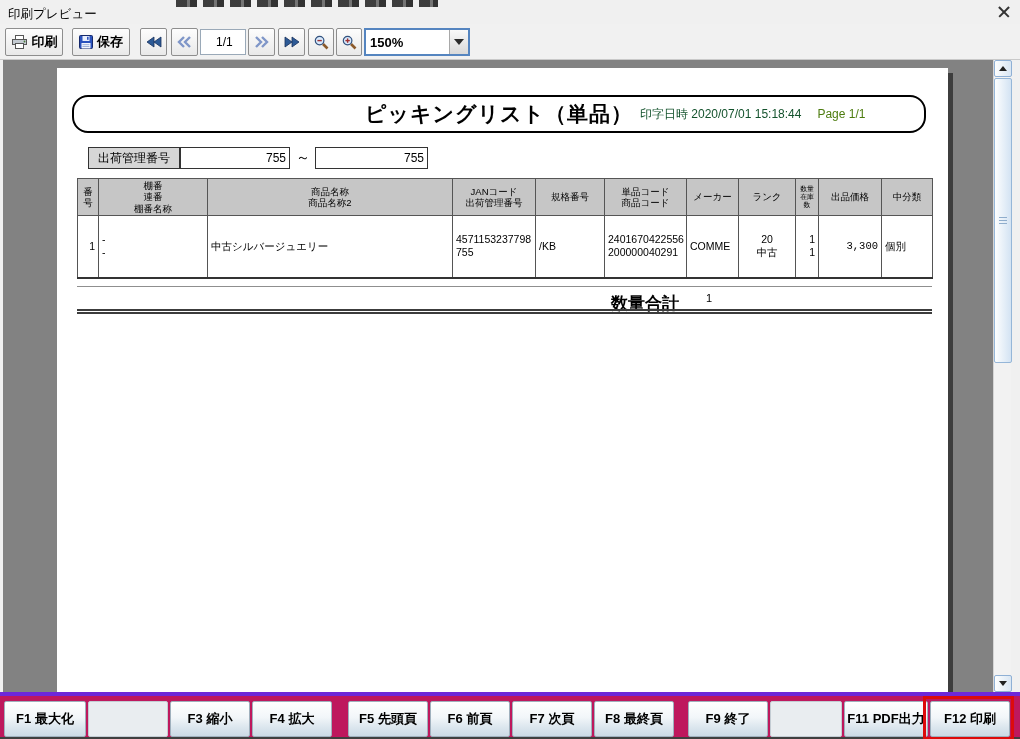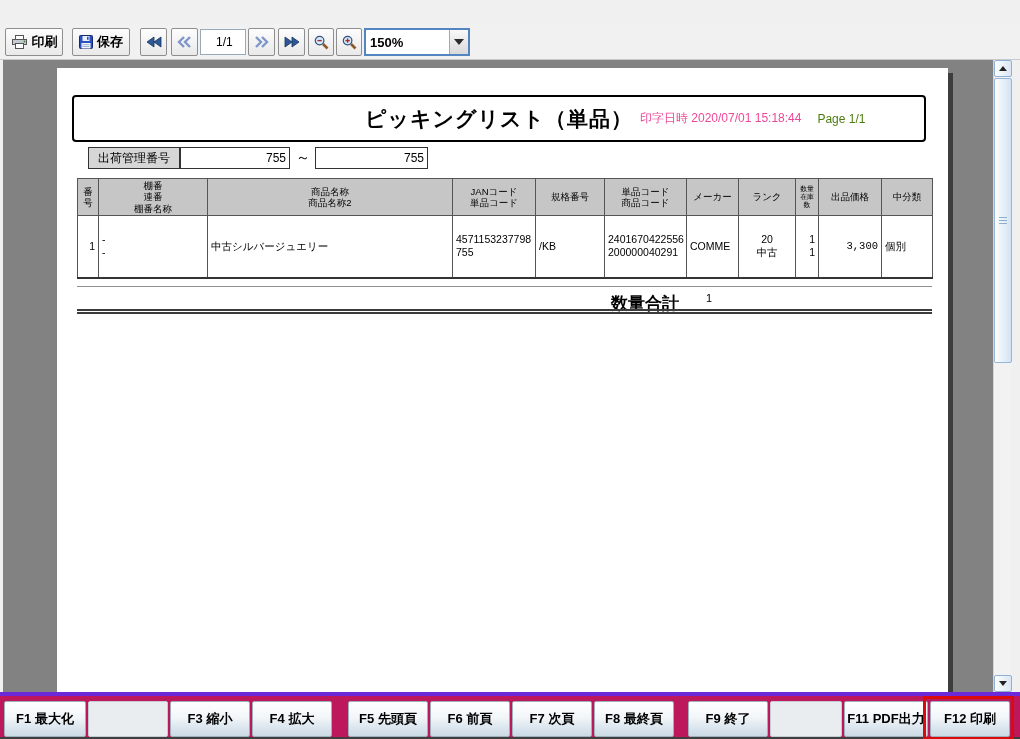--- a/index.html
+++ b/index.html
@@ -28,25 +28,25 @@
   .combo .drop { width:19px; height:100%; background:linear-gradient(180deg,#f9f9f9,#d9d9d9); border-left:1px solid #a8a8a8;
     display:flex; align-items:center; justify-content:center; cursor:pointer; }
   .tri-dn { width:0; height:0; border-left:5px solid transparent; border-right:5px solid transparent; border-top:6px solid #2b2b2b; }
   .tri-up-s { width:0; height:0; border-left:4px solid transparent; border-right:4px solid transparent; border-bottom:5px solid #222; }
   .tri-dn-s { width:0; height:0; border-left:4px solid transparent; border-right:4px solid transparent; border-top:5px solid #222; }
 
   
   .preview { position:absolute; left:3px; top:60px; width:990px; height:632px; background:#828282; overflow:hidden; }
   .page { position:absolute; left:54px; top:8px; width:891px; height:660px; background:#fff; box-shadow:5px 5px 0 #3d3d3d; }
 
-  .doc-titlebox { position:absolute; left:15px; top:27px; width:854px; height:47px; border:2px solid #000; border-radius:4px;
+  .doc-titlebox { position:absolute; left:15px; top:27px; width:854px; height:38px; border:2px solid #000; border-radius:16px;
     display:flex; align-items:center; justify-content:center; }
   .doc-title { font-size:21px; font-weight:bold; letter-spacing:1px; color:#000; }
   .doc-meta { position:absolute; left:566px; top:0; height:100%; display:flex; align-items:center; white-space:nowrap; }
-  .doc-meta .meta { font-size:12px; color:#ec4899; }
+  .doc-meta .meta { font-size:12px; color:#14532d; }
   .doc-meta .pg { font-size:12px; margin-left:16px; color:#4d7c0f; }
 
   .ship-row { position:absolute; left:0; top:79px; width:100%; height:22px; font-size:12px; }
   .ship-label { position:absolute; left:31px; top:0; width:92px; height:22px; background:#d6d6d6; border:1px solid #333;
     display:flex; align-items:center; justify-content:center; }
   .ship-box { position:absolute; top:0; height:22px; background:#fff; border:1px solid #333; display:flex; align-items:center; justify-content:flex-end; padding-right:3px; }
   .ship-from { left:123px; width:110px; }
   .ship-sep { position:absolute; left:236px; top:2px; width:20px; text-align:center; font-size:14px; }
   .ship-to { left:258px; width:113px; }
 
@@ -86,20 +86,25 @@
   .fbtn.empty { background:#e9edf0; border:1px solid #c3ccd3; cursor:default; }
   .redbox { position:absolute; left:923px; top:0px; width:91px; height:44px; border:3px solid #dc0b0b; pointer-events:none; }
 
   .icon { display:inline-block; }
 </style>
 </head>
 <body>
 
 <div class="window">
 
+  <div class="titlebar">
+    <div class="artifact-top"></div>
+    <span class="wtitle">印刷プレビュー</span>
+    <span class="close-btn"></span>
+  </div>
 
   <div class="toolbar">
     <button class="tbtn" style="left:5px;width:58px;align-items:center;">
       <svg class="icon" width="17" height="14" viewBox="0 0 17 14">
         <rect x="4.5" y="0.5" width="8" height="4" fill="#ffffff" stroke="#555"></rect>
         <rect x="1.5" y="4.5" width="14" height="5" fill="#c3cad1" stroke="#555"></rect>
         <rect x="4.5" y="8.5" width="8" height="5" fill="#ffffff" stroke="#555"></rect>
         <circle cx="13.5" cy="6.5" r="0.9" fill="#4a7a3a"></circle>
       </svg>
       <span>印刷</span>
@@ -201,21 +206,21 @@
         </colgroup>
         <thead>
           <tr>
             <th>番号</th>
             <th>棚番
 連番
 棚番名称</th>
             <th>商品名称
 商品名称2</th>
             <th>JANコード
-単品コード</th>
+出荷管理番号</th>
             <th>規格番号</th>
             <th>単品コード
 商品コード</th>
             <th>メーカー</th>
             <th>ランク</th>
             <th><span class="shrink">数量
 在庫数</span></th>
             <th>出品価格</th>
             <th>中分類</th>
           </tr>

